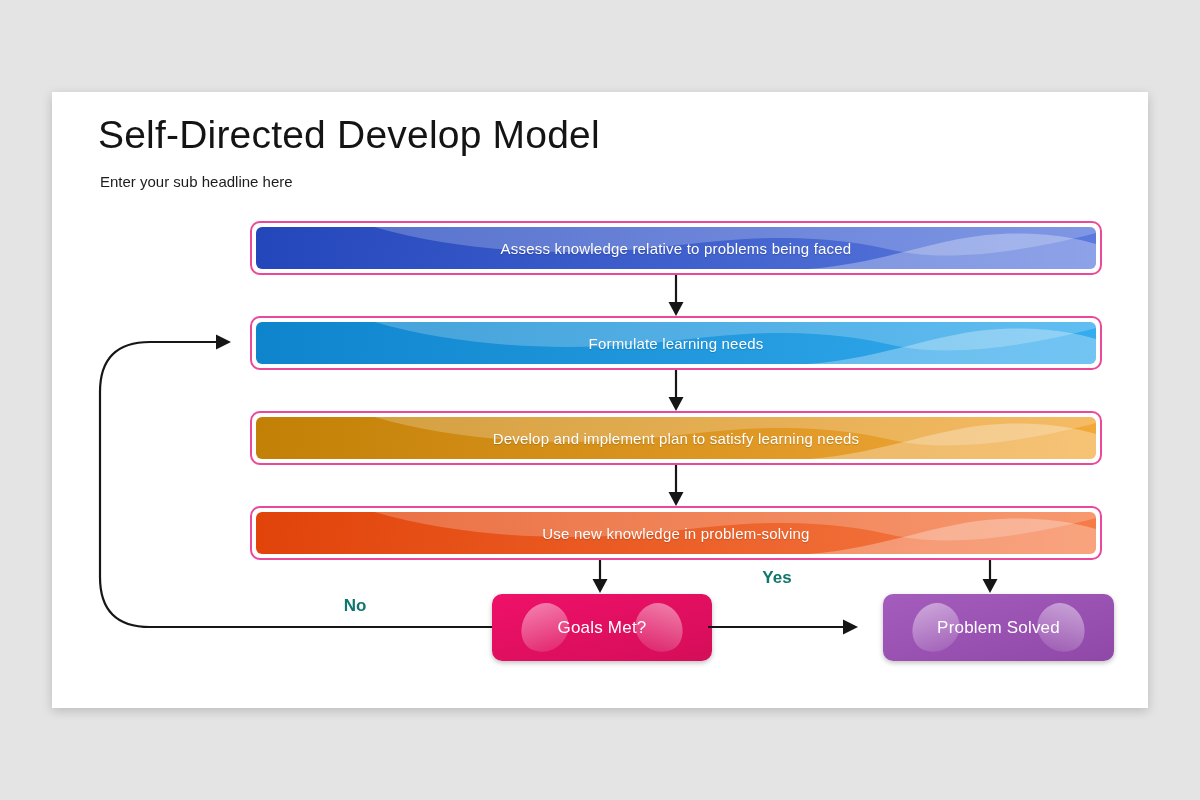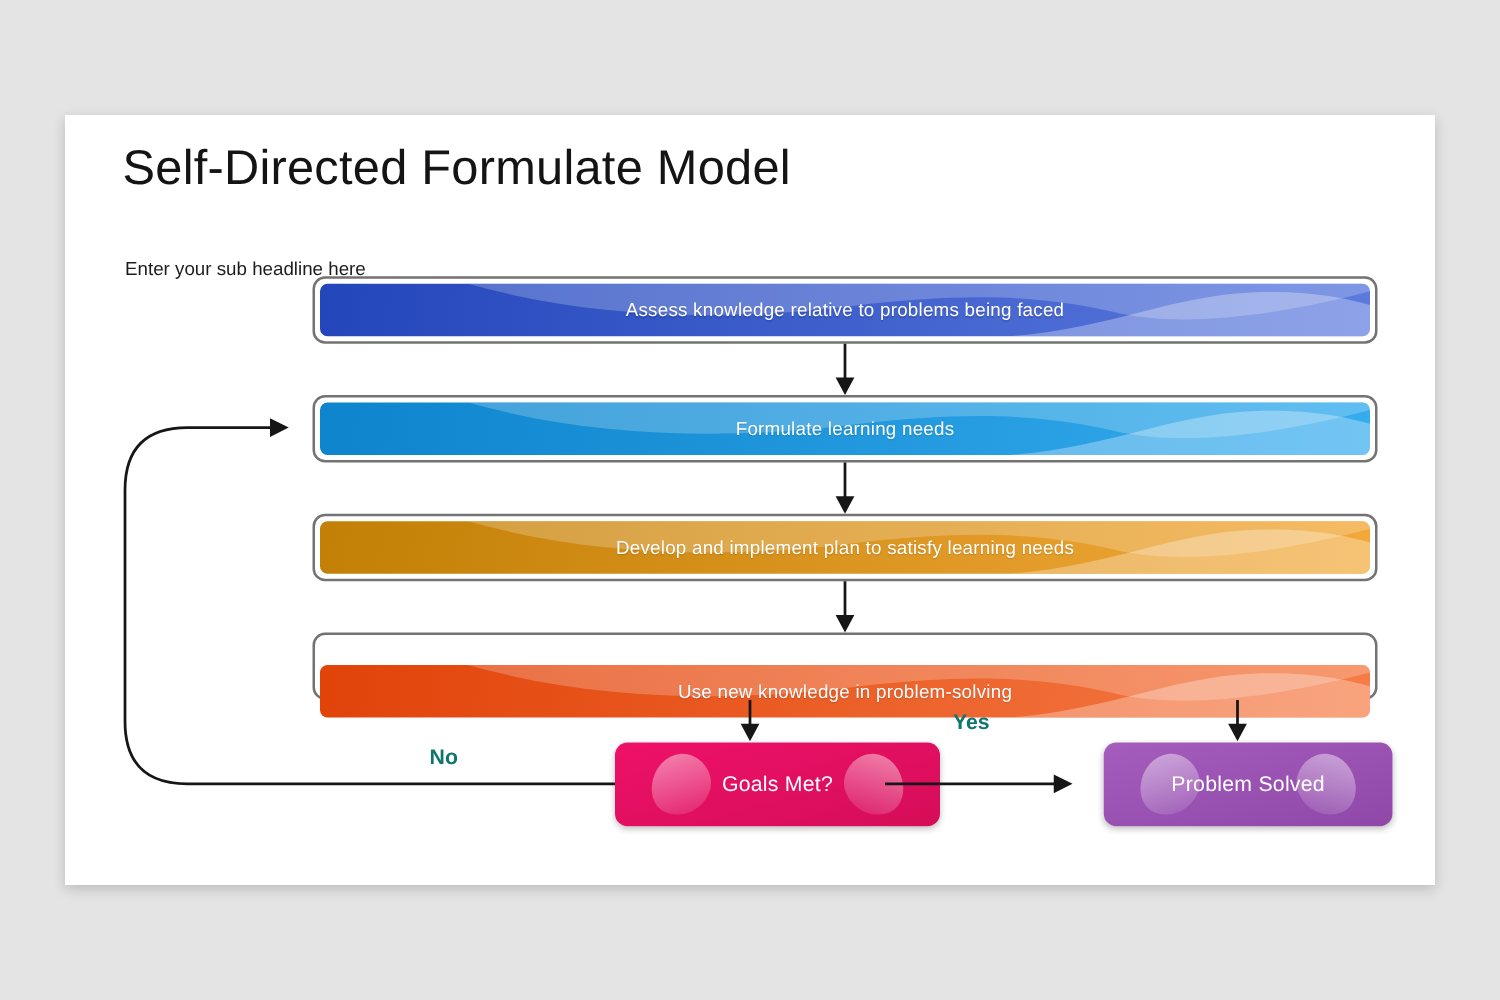--- a/index.html
+++ b/index.html
@@ -24,27 +24,26 @@
     font-size: 39px;
     font-weight: 500;
     letter-spacing: 0.2px;
     color: #141414;
   }
   .subtitle {
     position: absolute;
     left: 100px; top: 173px;
     font-size: 15px;
     color: #1c1c1c;
-    margin-top: 34px;
   }
   .step {
     position: absolute;
     left: 250px;
     width: 852px; height: 54px;
-    border: 2px solid #737373;
+    border: 2px solid #ec4899;
     border-radius: 10px;
     background: #ffffff;
     padding: 4px;
   }
   .step-inner {
     position: relative;
     width: 100%; height: 100%;
     border-radius: 6px;
     overflow: hidden;
     display: flex;
@@ -79,21 +78,21 @@
     box-shadow: 0 2px 5px rgba(0,0,0,0.25);
   }
   .pill-label {
     position: relative;
     z-index: 2;
     color: #ffffff;
     font-size: 17px;
     font-weight: 500;
     letter-spacing: 0.2px;
   }
-  .decision { left: 492px; width: 260px; }
+  .decision { left: 492px; width: 220px; }
   .outcome  { left: 883px; width: 231px; }
   .bean {
     position: absolute;
     top: 9px;
     width: 46px; height: 50px;
     z-index: 1;
   }
   .bean-left {
     left: 30px;
     border-radius: 48% 52% 58% 42% / 50% 45% 55% 50%;
@@ -122,21 +121,21 @@
   .label-no  { left: 330px; top: 596px; width: 50px; text-align: center; }
   .label-yes { left: 752px; top: 568px; width: 50px; text-align: center; }
 </style>
 </head>
 <body style="background: rgb(229, 228, 228);">
 
 <div class="stage">
 
   <div class="card"></div>
 
-  <div class="title">Self-Directed Formulate Model</div>
+  <div class="title">Self-Directed Develop Model</div>
   <div class="subtitle">Enter your sub headline here</div>
 
   <div class="step step1">
     <div class="step-inner" style="background: linear-gradient(95deg, rgb(35, 70, 187), rgb(92, 122, 222));">
       <svg class="waves" viewBox="0 0 852 42" preserveAspectRatio="none">
         <path d="M120,0 C220,28 330,30 430,18 C530,6 590,10 650,24 C710,36 790,22 852,6 L852,0 Z" fill="rgba(255,255,255,0.22)"></path>
         <path d="M560,42 C640,36 690,10 755,7 C800,5 830,11 852,17 L852,42 Z" fill="rgba(255,255,255,0.30)"></path>
       </svg>
       <span class="step-label">Assess knowledge relative to problems being faced</span>
     </div>
@@ -156,21 +155,21 @@
     <div class="step-inner" style="background: linear-gradient(95deg, rgb(13, 132, 204), rgb(53, 172, 238));">
       <svg class="waves" viewBox="0 0 852 42" preserveAspectRatio="none">
         <path d="M120,0 C220,28 330,30 430,18 C530,6 590,10 650,24 C710,36 790,22 852,6 L852,0 Z" fill="rgba(255,255,255,0.22)"></path>
         <path d="M560,42 C640,36 690,10 755,7 C800,5 830,11 852,17 L852,42 Z" fill="rgba(255,255,255,0.30)"></path>
       </svg>
       <span class="step-label">Formulate learning needs</span>
     </div>
   </div>
 
   <div class="step step4">
-    <div class="step-inner" style="background: linear-gradient(95deg, rgb(225, 67, 9), rgb(246, 124, 71)); margin-top: 20px;">
+    <div class="step-inner" style="background: linear-gradient(95deg, rgb(225, 67, 9), rgb(246, 124, 71));">
       <svg class="waves" viewBox="0 0 852 42" preserveAspectRatio="none">
         <path d="M120,0 C220,28 330,30 430,18 C530,6 590,10 650,24 C710,36 790,22 852,6 L852,0 Z" fill="rgba(255,255,255,0.22)"></path>
         <path d="M560,42 C640,36 690,10 755,7 C800,5 830,11 852,17 L852,42 Z" fill="rgba(255,255,255,0.30)"></path>
       </svg>
       <span class="step-label">Use new knowledge in problem-solving</span>
     </div>
   </div>
 
   <div class="pill decision" style="background: linear-gradient(165deg, rgb(238, 17, 104), rgb(213, 13, 89));">
     <div class="bean bean-left"></div>

